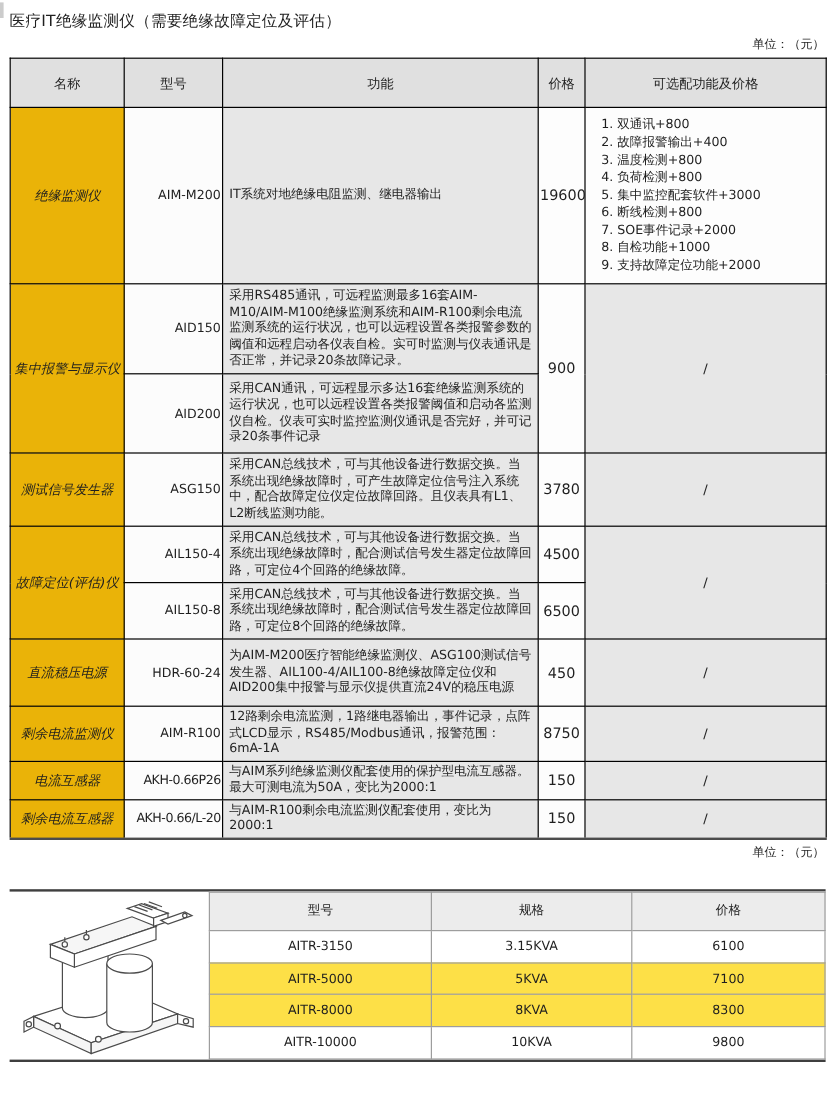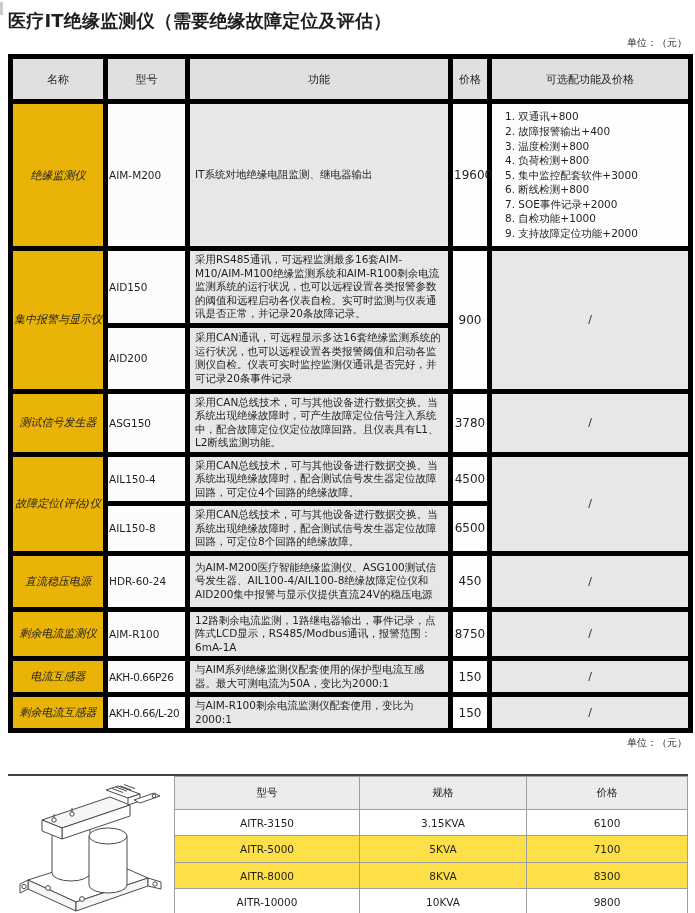--- a/index.html
+++ b/index.html
@@ -3,29 +3,29 @@
 <meta charset="utf-8">
 <style>
   html,body{margin:0;padding:0;}
   body{
     width:695px;height:913px;background:#ffffff;color:#1f1f1f;
     font-family:"DejaVu Sans","Liberation Sans",sans-serif;
     position:relative;overflow:hidden;
   }
   .page{padding:0 7px 0 8px;}
   .scan-mark{position:absolute;left:0;top:2px;width:3px;height:13px;background:#cccccc;}
-  .sec-title{font-weight:bold;font-size:18px;padding-top:9px;letter-spacing:0.2px;}
+  .sec-title{font-weight:normal;font-size:13px;padding-top:9px;letter-spacing:0.2px;}
   .unit{text-align:right;font-size:10px;margin:3px 1px 4px 0;}
   table{border-collapse:collapse;table-layout:fixed;}
   
   .t1{width:680px;border:1px solid #7d7d7d;border-bottom:2px solid #4c4c4c;}
-  .t1 th,.t1 td{border:5px solid #000000;vertical-align:middle;}
+  .t1 th,.t1 td{border:1px solid #000000;vertical-align:middle;}
   .t1 th{background:#e0e0e0;font-size:11px;font-weight:normal;height:38px;text-align:center;}
   .t1 td.cname{background:#eab308;text-align:center;font-size:11px;font-style:italic;}
-  .t1 td.cmodel{background:#fcfcfc;text-align:left;font-size:10.5px;}
+  .t1 td.cmodel{background:#fcfcfc;text-align:right;font-size:10.5px;}
   .t1 td.cfunc{background:#e7e7e7;font-size:10.5px;line-height:13.5px;padding:2px 5px;text-align:left;}
   .t1 td.cprice{background:#fdfdfd;text-align:center;font-size:12px;padding:0 1px;}
   .t1 td.copt{background:#e7e7e7;text-align:center;font-size:11px;}
   .t1 td.coptlist{background:#fdfdfd;text-align:left;padding:4px 4px 4px 13px;font-size:10.5px;line-height:14.6px;margin-top:29px;}
   .smallmodel{font-size:9px;letter-spacing:-0.4px;}
   
   .band{margin-top:24px;width:680px;height:140px;border-top:2px solid #3f3f3f;border-bottom:2px solid #3f3f3f;display:flex;}
   .imgcell{width:167px;display:flex;align-items:center;justify-content:center;}
   .t2{width:513px;border-left:1px solid #9d9d9d;border-right:1px solid #9d9d9d;}
   .t2 th,.t2 td{border:1px solid #9d9d9d;font-size:10.5px;text-align:center;font-weight:normal;vertical-align:middle;}

